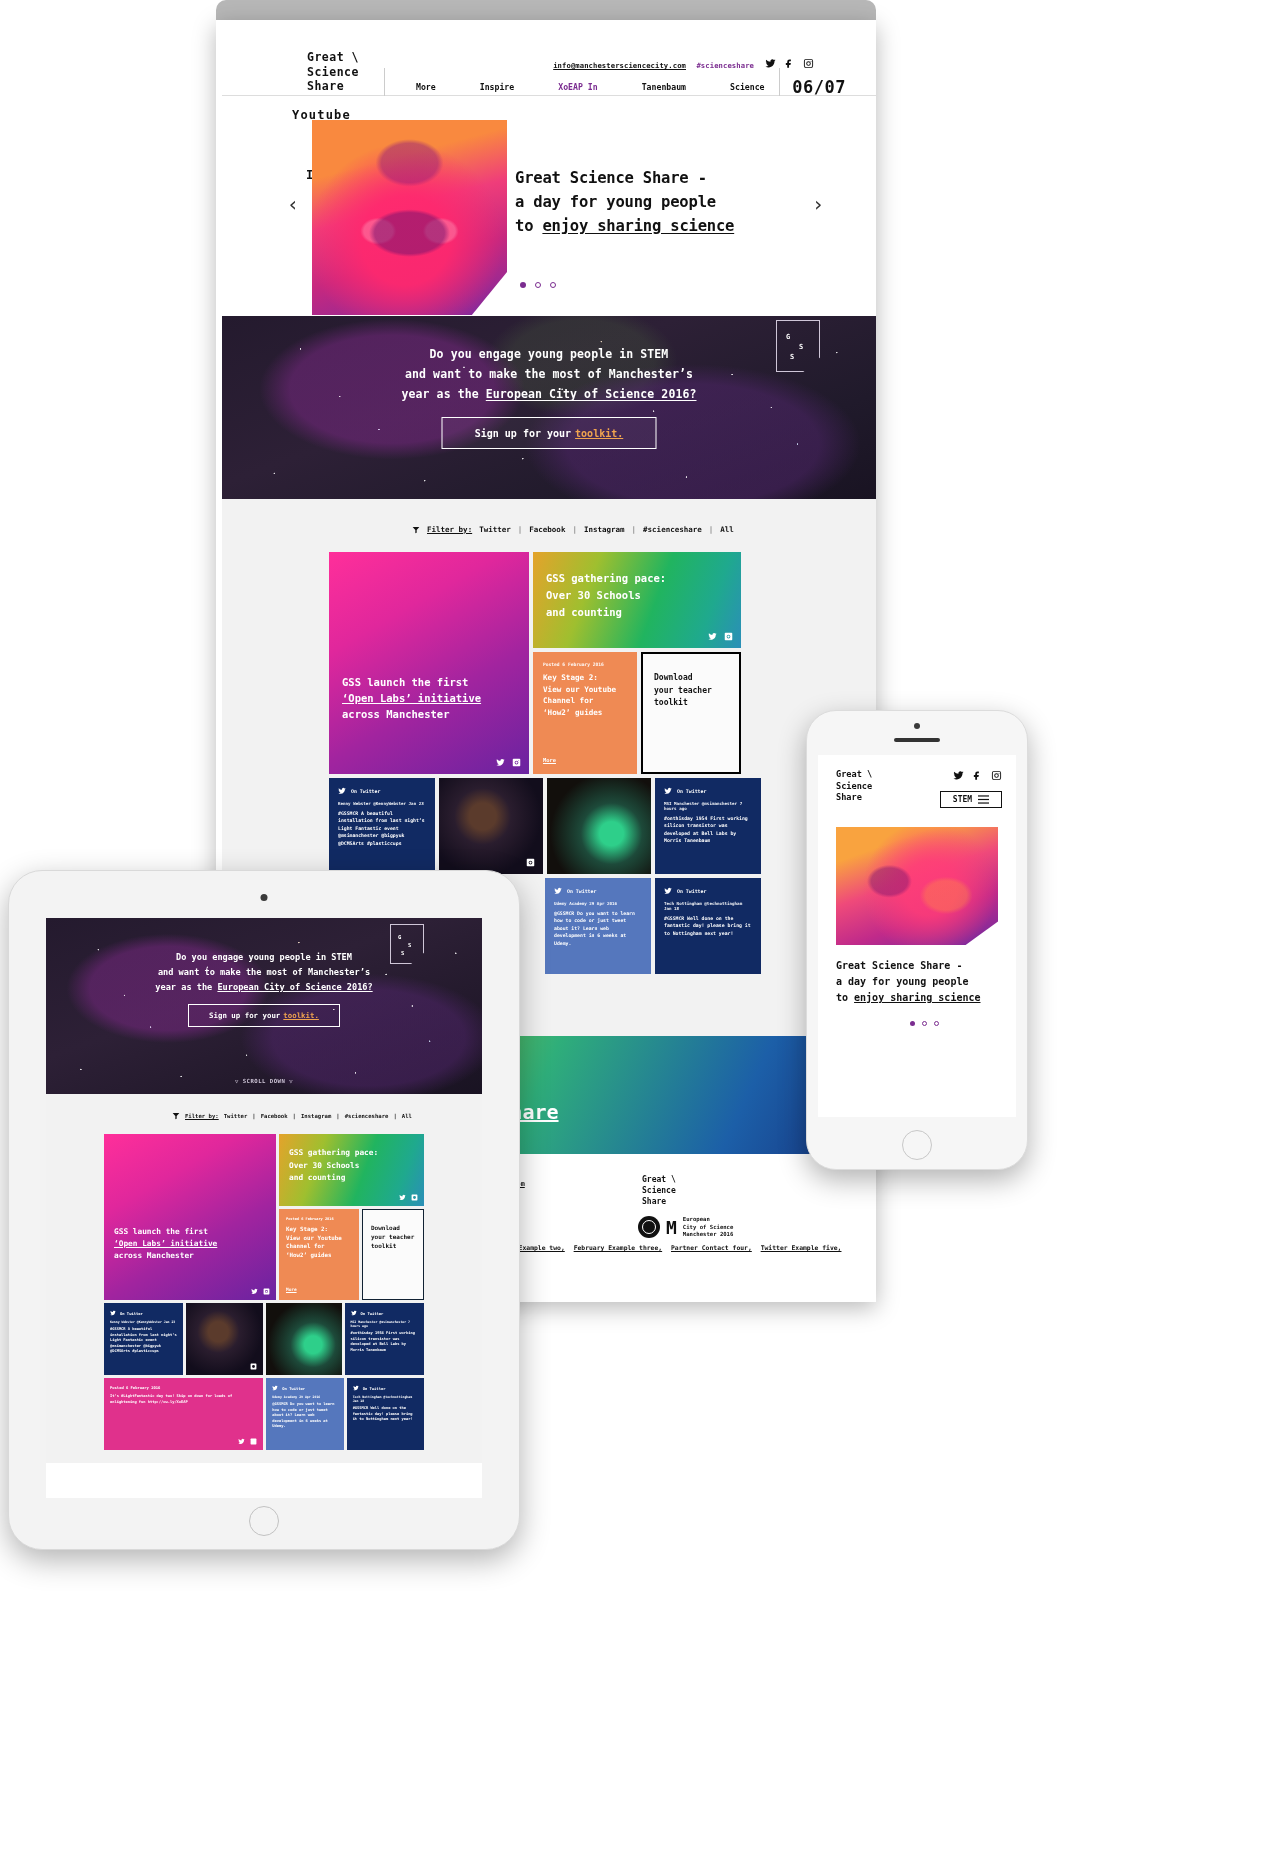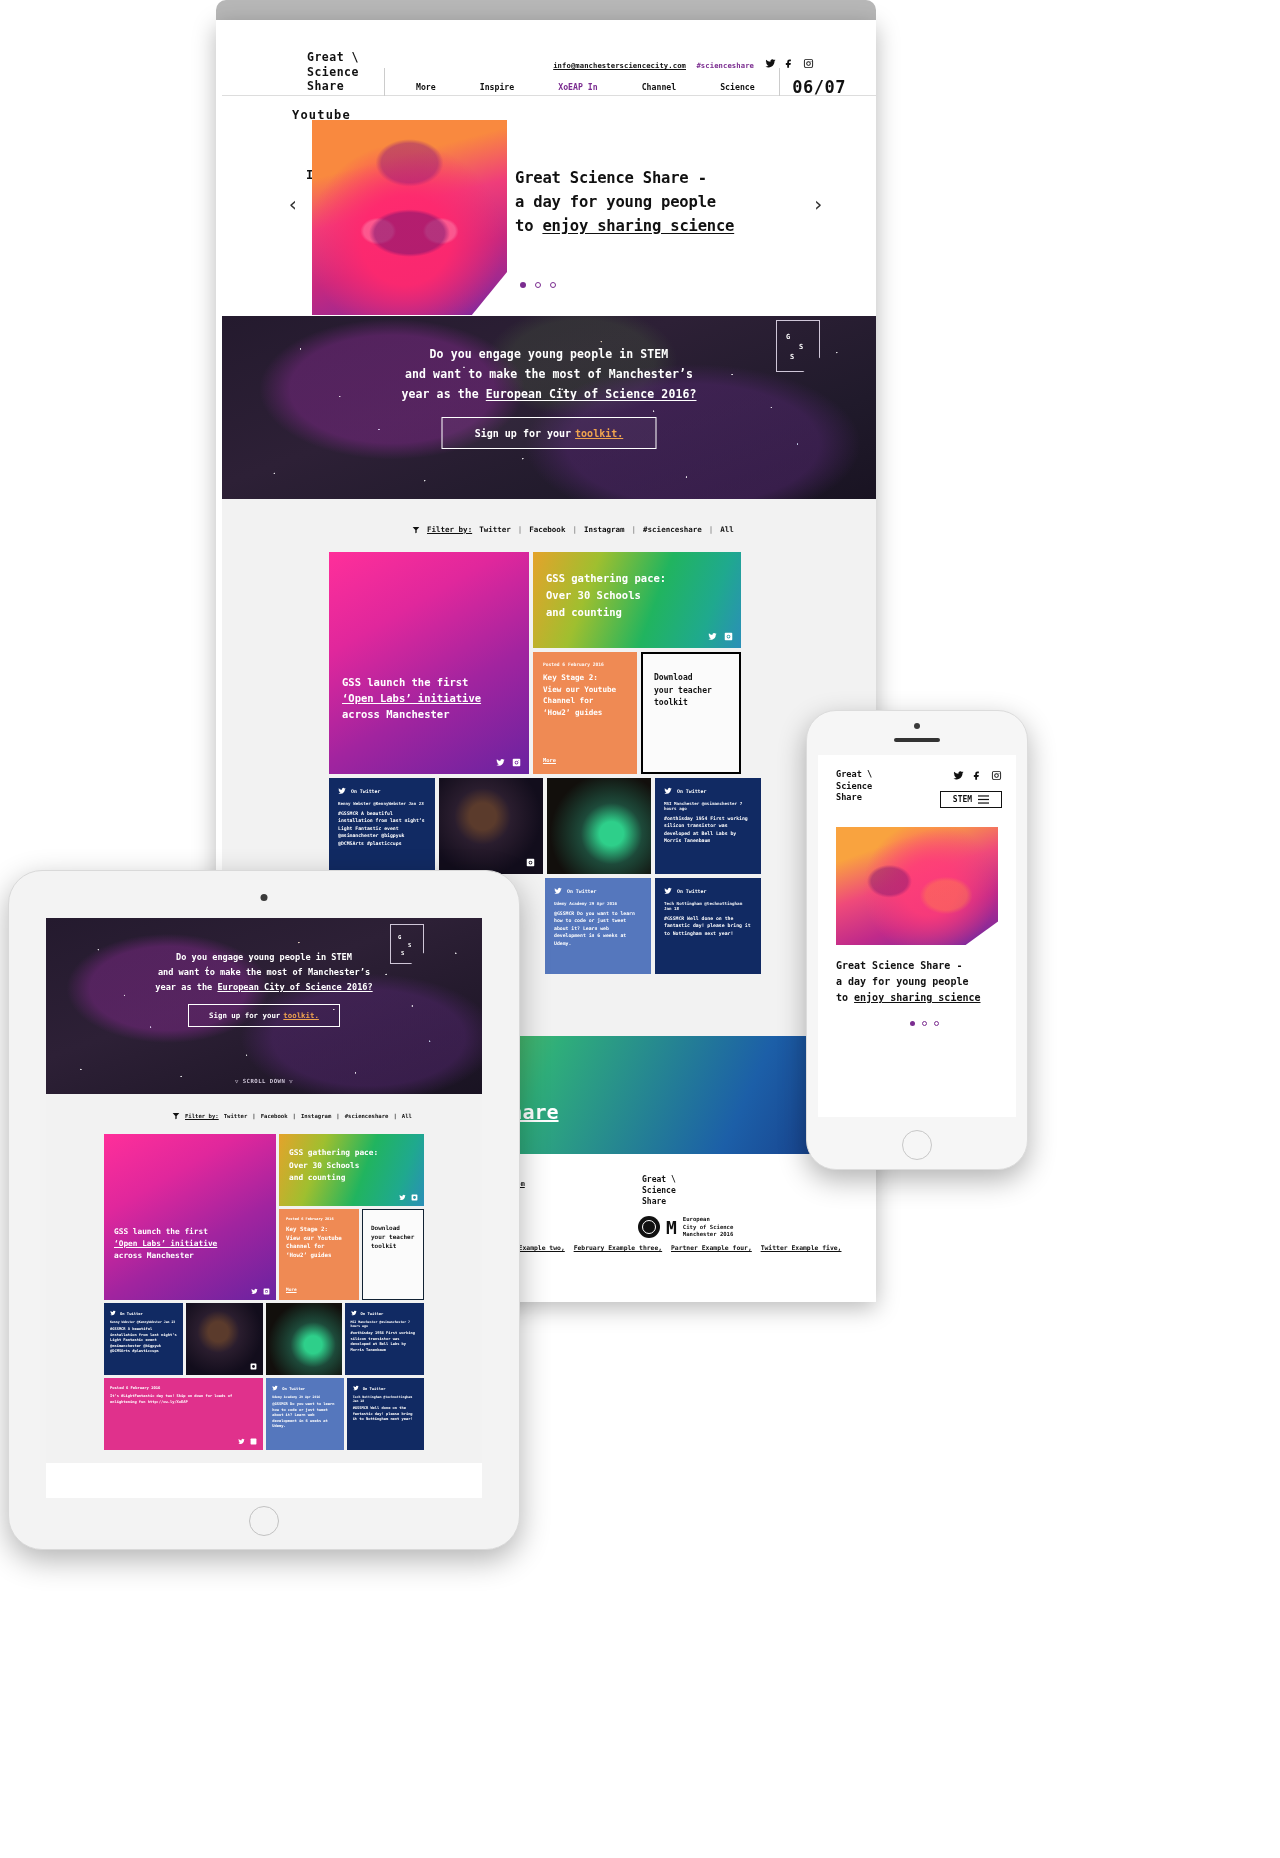--- a/index.html
+++ b/index.html
@@ -317,21 +317,21 @@
               <svg viewBox="0 0 24 24">
                   <path d="M7 2h10a5 5 0 0 1 5 5v10a5 5 0 0 1-5 5H7a5 5 0 0 1-5-5V7a5 5 0 0 1 5-5zm0 2a3 3 0 0 0-3 3v10a3 3 0 0 0 3 3h10a3 3 0 0 0 3-3V7a3 3 0 0 0-3-3zm5 3a5 5 0 1 1 0 10 5 5 0 0 1 0-10zm0 2a3 3 0 1 0 0 6 3 3 0 0 0 0-6zm5.5-2.5a1 1 0 1 1 0 2 1 1 0 0 1 0-2z"></path>
                 </svg>
             </span>
           </div>
           <div class="d-navline"></div>
           <div class="d-nav">
             <div>More</div>
             <div>Inspire</div>
             <div class="act">XoEAP In</div>
-            <div>Channel</div>
+            <div>Tanenbaum</div>
             <div>Science</div>
           </div>
           <div class="d-dateline"></div>
           <div class="d-date">06/07</div>
         </div>
 
         <div class="d-hero">
           <div class="d-disc">
             <div class="l1">Youtube</div>
             <div class="l2">Share</div>
@@ -520,21 +520,21 @@
             <div class="ecst">
               <div>European</div>
               <div>City of Science</div>
               <div>Manchester 2016</div>
             </div>
           </div>
           <div class="d-partners">
             <span>Partner Example one,</span>
             <span>Partner Example two,</span>
             <span>February Example three,</span>
-            <span>Partner Example four,</span>
+            <span>Partner Contact four,</span>
             <span>Twitter Example five,</span>
             <span>Partner Example six,</span>
           </div>
         </div>
 
       </div>
     </div>
   </div>
 
   <div class="tablet">

